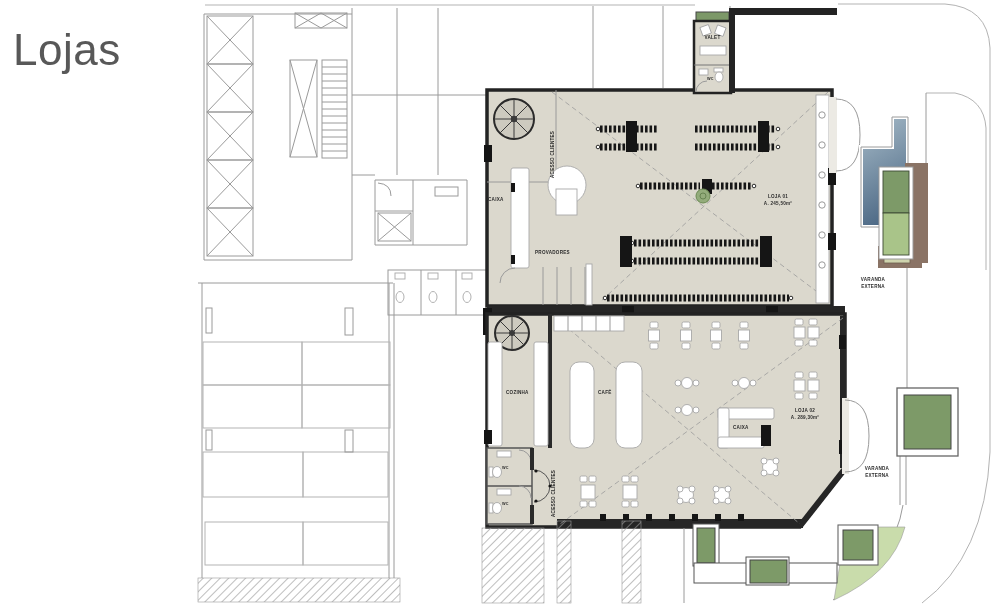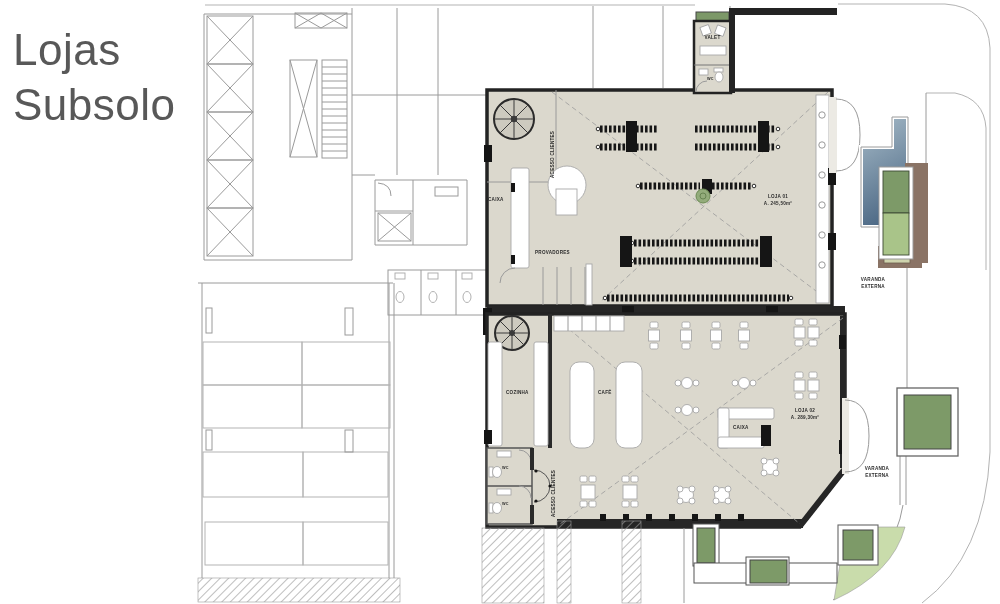--- a/index.html
+++ b/index.html
@@ -451,21 +451,20 @@
 
       <rect x="482" y="528" width="62" height="75" fill="url(#hatch)" stroke="#9a9a9a" stroke-width=".6"></rect>
       <rect x="557" y="521" width="14" height="82" fill="url(#hatch)" stroke="#9a9a9a" stroke-width=".6"></rect>
       <rect x="622" y="521" width="19" height="82" fill="url(#hatch)" stroke="#9a9a9a" stroke-width=".6"></rect>
       <line class="g" x1="684" y1="528" x2="684" y2="603"></line>
     </g>
   </svg>
 
   <div class="title">
     <div>Lojas</div>
-    <div>Subsolo</div>
   </div>
 
   <div class="lbl" style="left:698px;top:35px;width:29px;text-align:center;">VALET</div>
   <div class="lbl tiny" style="left:707px;top:77px;">WC</div>
 
   <div class="lbl" style="left:488px;top:197px;">CAIXA</div>
   <div class="lbl" style="left:535px;top:250px;">PROVADORES</div>
   <div class="lbl vert" style="left:550px;top:178px;">ACESSO CLIENTES</div>
   <div class="lbl center area-lbl" style="left:753px;top:194px;">
     <div>LOJA 01</div>

